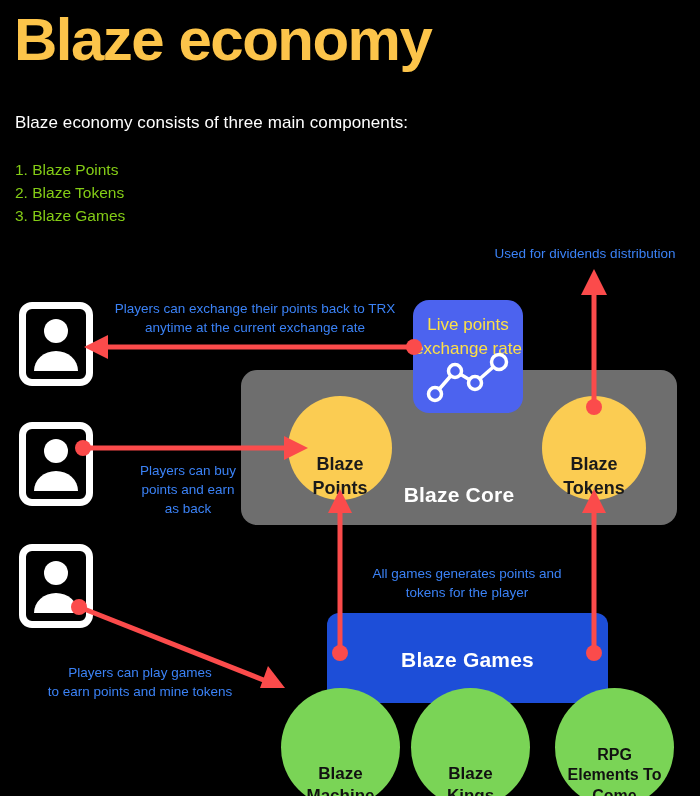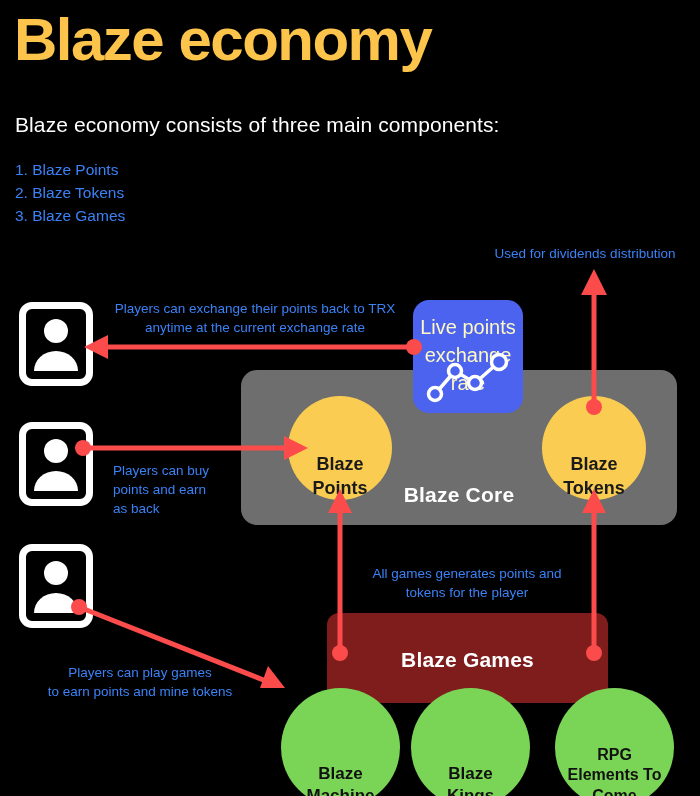--- a/index.html
+++ b/index.html
@@ -30,29 +30,29 @@
     font-size: 60px;
     font-weight: bold;
     color: #fcc44a;
     letter-spacing: -1.5px;
     line-height: 1.15;
     white-space: nowrap;
   }
   #intro-text {
     left: 15px;
     top: 100px;
-    font-size: 21px;
+    font-size: 17px;
     color: #ffffff;
     letter-spacing: 0.1px;
   }
   #components-list {
     left: 15px;
     top: 146px;
     font-size: 15.5px;
-    color: #3b82f6;
+    color: #84cc16;
     line-height: 1.47;
   }
   #components-list div { white-space: nowrap; }
 
   
   .person-icon {
     width: 74px;
     height: 84px;
     box-sizing: border-box;
     border: 7px solid #ffffff;
@@ -62,29 +62,29 @@
   }
   .person-icon svg { display: block; }
 
   
   .note {
     font-size: 13.5px;
     color: #3b82f6;
     line-height: 1.42;
     text-align: center;
   }
-  .note-left { text-align: left; }
+  .note-left { text-align: center; }
 
   
   .core-box {
     background: #6e6e6e;
     border-radius: 16px;
   }
   .games-box {
-    background: #7f1d1d;
+    background: #1d4ed8;
     border-radius: 12px;
   }
   .box-label {
     font-size: 21px;
     font-weight: bold;
     color: #ffffff;
     letter-spacing: 0.2px;
     text-align: center;
     width: 100%;
   }
@@ -118,22 +118,22 @@
   .blue-card {
     background: #4c63ef;
     border-radius: 16px;
     overflow: hidden;
   }
   .blue-card-label {
     position: absolute;
     left: 0; top: 13px;
     width: 100%;
     text-align: center;
-    font-size: 20px;
-    color: #fef9c3;
+    font-size: 17px;
+    color: #fde047;
     line-height: 1.4;
   }
   .blue-card svg { position: absolute; left: 0; top: 48px; }
 
   
   #arrow-layer {
     position: absolute;
     left: 0; top: 0;
     width: 700px; height: 796px;
     pointer-events: none;

